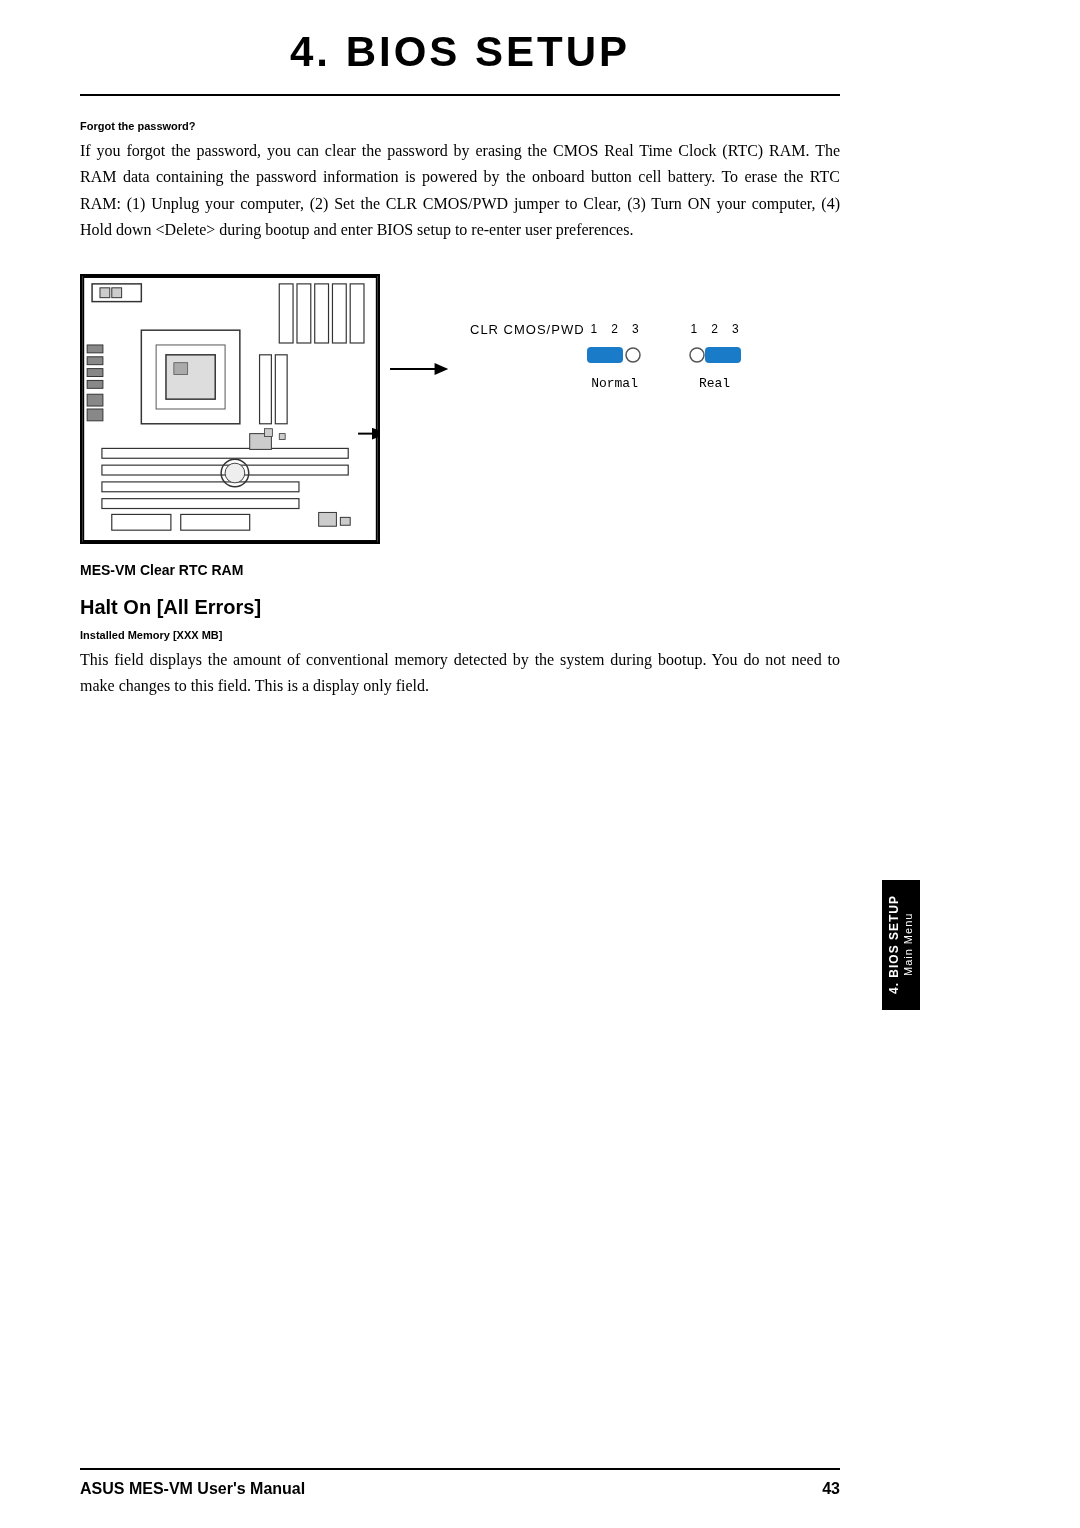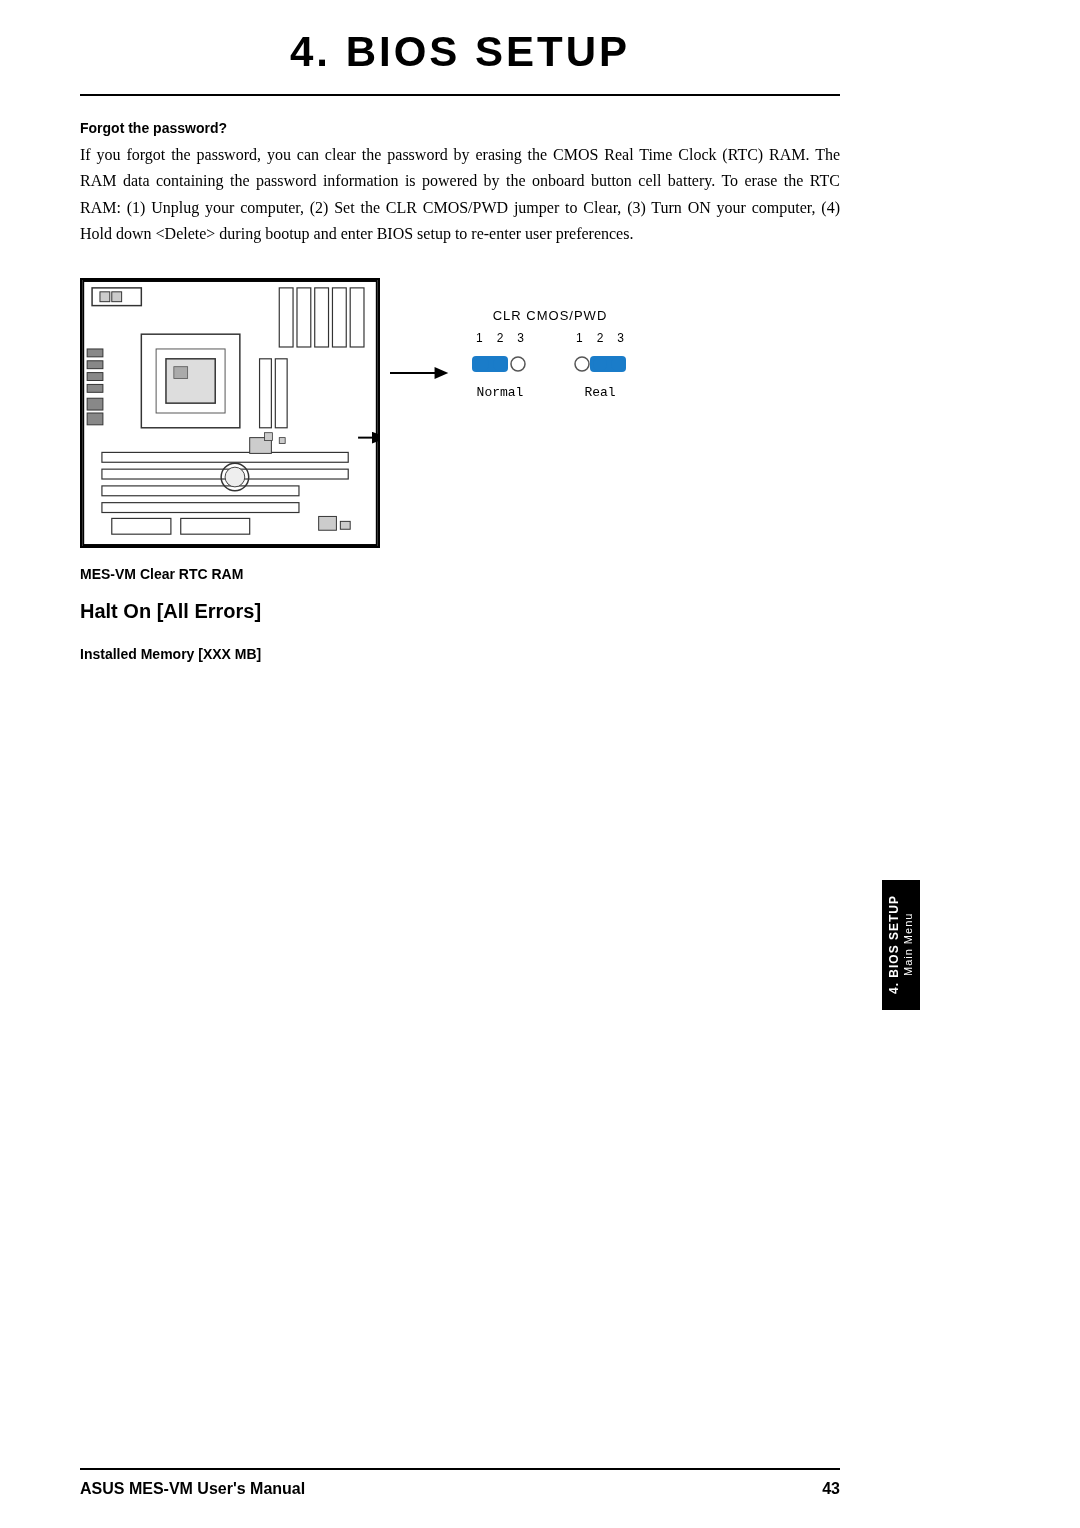--- a/index.html
+++ b/index.html
@@ -30,21 +30,21 @@
     }
 
     .title-rule {
       border: none;
       border-top: 2px solid #000;
       margin-bottom: 24px;
     }
 
     
     .section-heading {
-      font-size: 14px;
+      font-size: 11px;
       font-weight: bold;
       margin-bottom: 6px;
       font-family: Arial, Helvetica, sans-serif;
     }
 
     .subsection-heading {
       font-size: 20px;
       font-weight: bold;
       margin-bottom: 8px;
       font-family: Arial, Helvetica, sans-serif;
@@ -89,22 +89,22 @@
       margin-top: 80px;
     }
 
     .arrow-svg {
       width: 60px;
       height: 30px;
     }
 
     .jumper-diagram {
       display: flex;
-      flex-direction: column;
-      margin-top: 30px;
+      flex-direction: row;
+      margin-top: 48px;
       margin-left: 10px;
     }
 
     .jumper-label-top {
       font-size: 13px;
       font-family: Arial, Helvetica, sans-serif;
       margin-bottom: 8px;
       text-align: center;
       letter-spacing: 1px;
     }
@@ -330,21 +330,22 @@
   </div>
 
   
   <p class="diagram-caption">MES-VM Clear RTC RAM</p>
 
   
   <br>
   <h2 class="subsection-heading">Halt On [All Errors]</h2>
 
   
-  <p class="section-heading" style="margin-top: 23px;">Installed Memory [XXX MB]</p>
+  <p class="section-heading" style="margin-top: 10px;">Installed Memory [XXX MB]</p>
+  <p class="body-text">This field displays the amount of conventional memory detected by the system during bootup. You do not need to make changes to this field. This is a display only field.</p>
 
   
   <div class="side-tab">
     <div class="side-tab-text">
       <span style="font-weight:bold; font-size:12px;">4. BIOS SETUP</span>
       <br>
       <span style="font-weight:normal; font-size:11px;">Main Menu</span>
     </div>
   </div>
 

